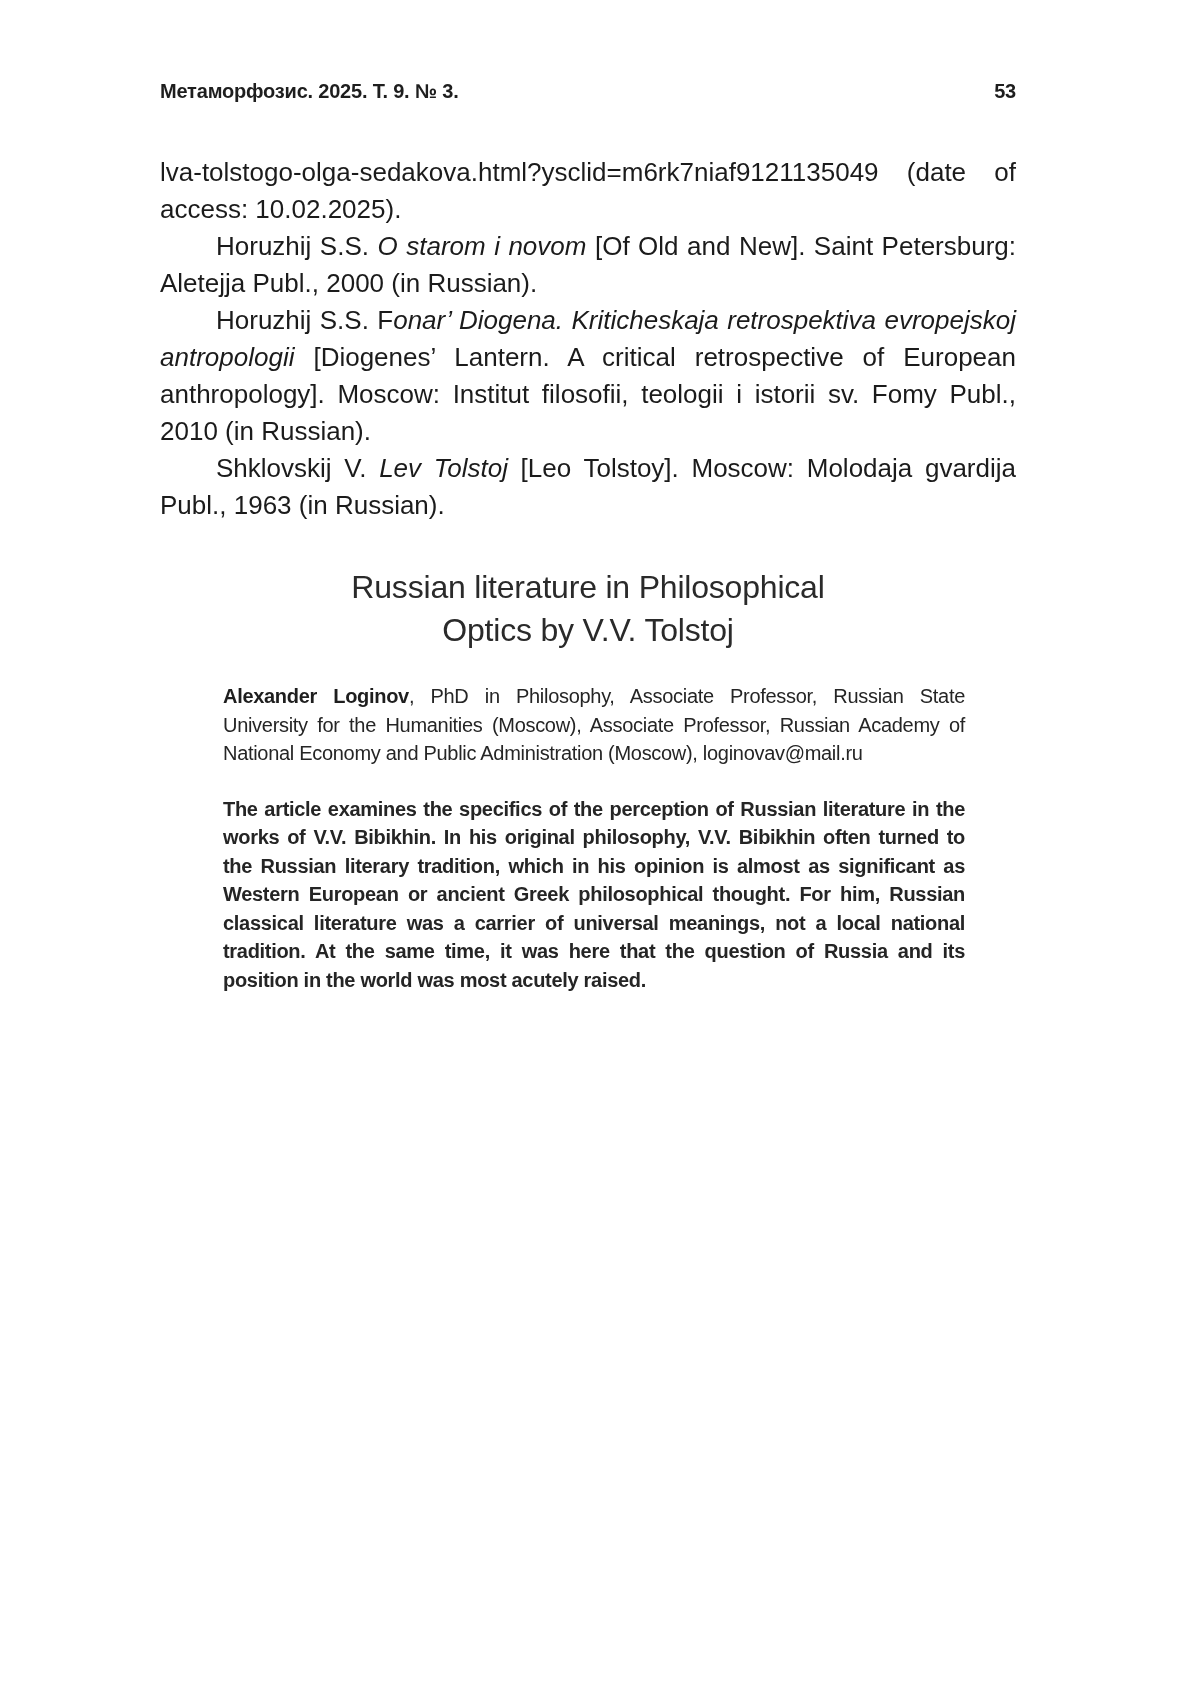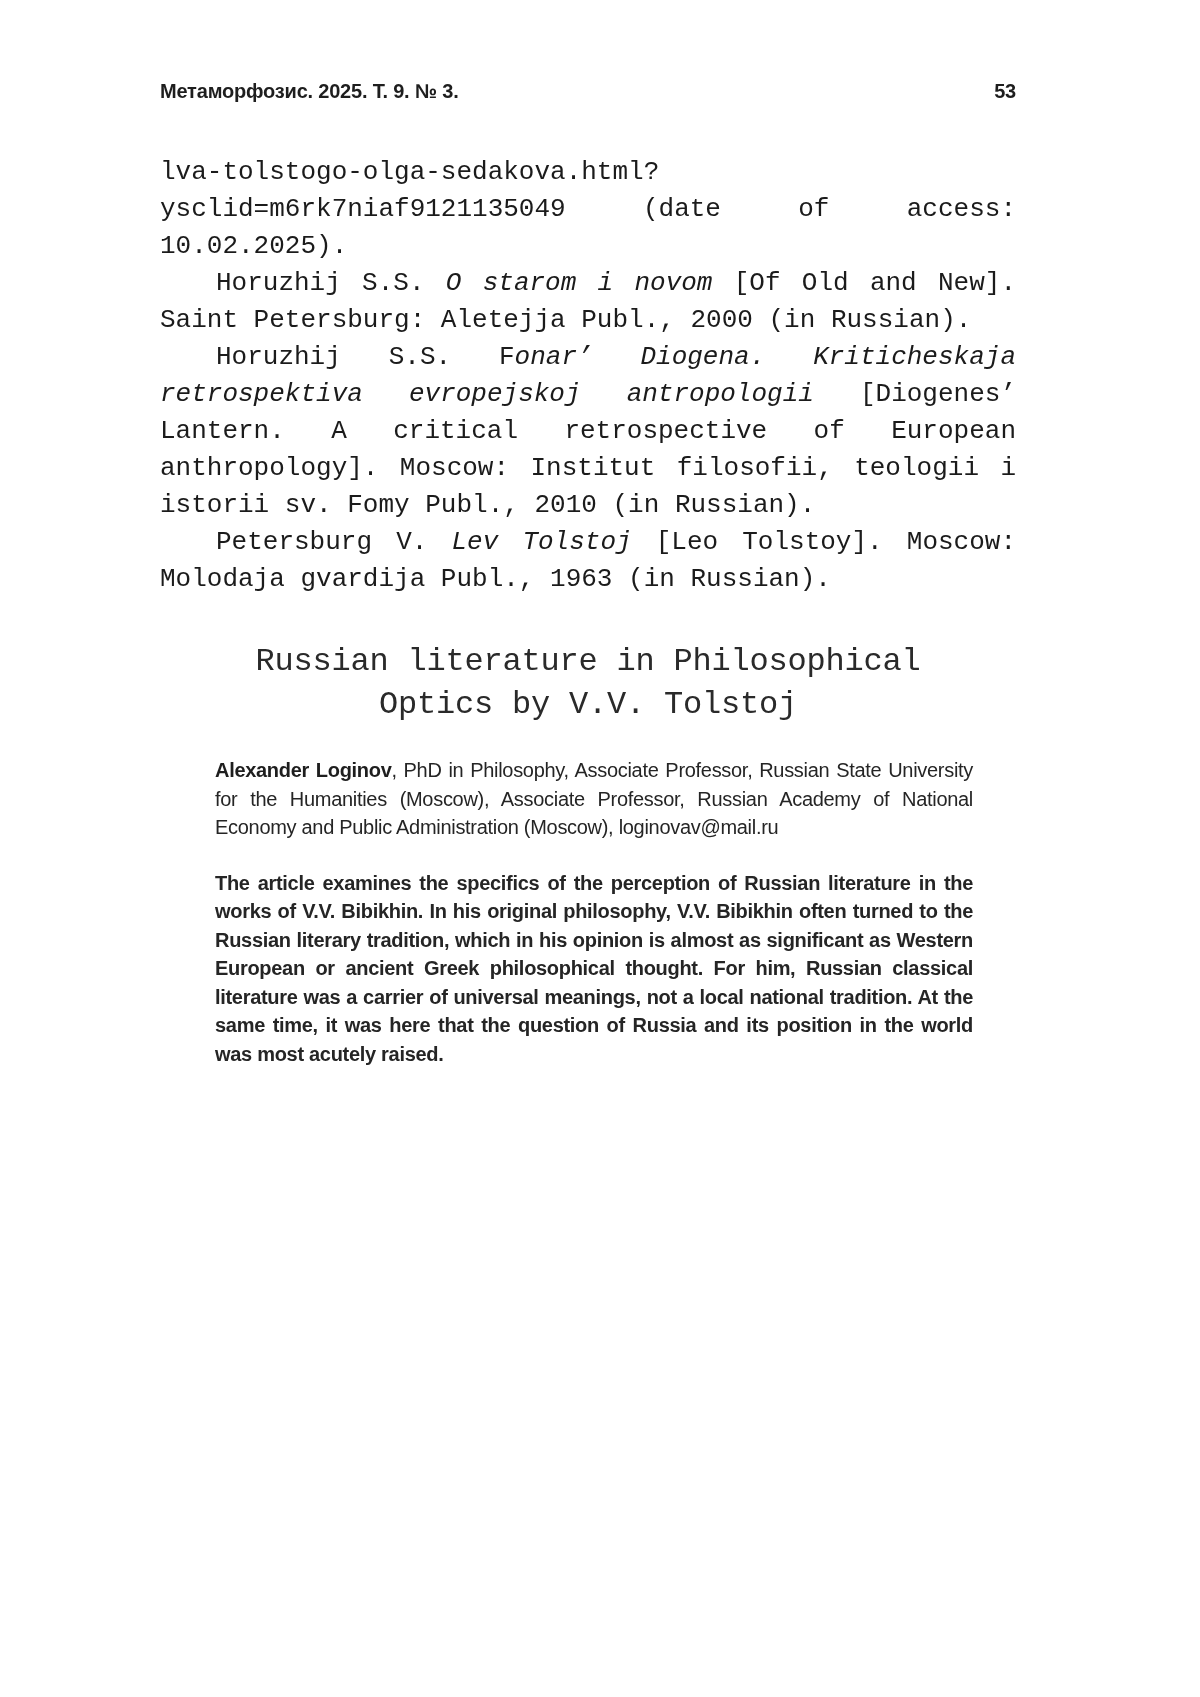--- a/index.html
+++ b/index.html
@@ -24,57 +24,57 @@
     font-family: "Liberation Sans", sans-serif;
     font-weight: 700;
     font-size: 20px;
     line-height: 26px;
     color: #1e1e1e;
     letter-spacing: -0.2px;
   }
   
   .biblio {
     margin-top: 50px;
-    font-family: Liberation Mono, monospace;
+    font-family: Liberation Sans, sans-serif;
     font-size: 26px;
     line-height: 37px;
     color: #1b1b1b;
     text-align: justify;
   }
   .biblio p {
     margin: 0;
     text-indent: 56px;
   }
   .biblio p.continuation {
     text-indent: 0;
   }
   .biblio i { font-style: italic; }
   
   .article-title {
     margin-top: 42px;
     text-align: center;
-    font-family: Liberation Mono, monospace;
+    font-family: Liberation Sans, sans-serif;
     font-weight: 400;
     font-size: 32px;
     line-height: 43px;
     color: #2a2a2a;
     letter-spacing: -0.2px;
   }
   
   .meta {
     margin-left: 55px;
     margin-right: 43px;
     font-family: "Liberation Sans", "DejaVu Sans", sans-serif;
     font-size: 20px;
     line-height: 28.5px;
     color: #252525;
     text-align: justify;
     letter-spacing: -0.3px;
   }
-  .meta p { margin: 0; }
+  .meta p { margin: 8px; }
   .meta .author-block   { margin-top: 30px; }
   .meta .abstract-block { margin-top: 27px; font-weight: bold; }
   .meta .keywords-block { margin-top: 29px; }
   .meta .citation-block { margin-top: 17px; }
   .meta .receipt-block  { margin-top: 14px; }
   .meta b { font-weight: 700; color: #1e1e1e; }
   .meta i { font-style: italic; }
 </style>
 </head>
 <body>
@@ -90,21 +90,21 @@
     <p class="continuation">
       <span>lva-tolstogo-olga-sedakova.html?ysclid=m6rk7niaf9121135049 (date of access: 10.02.2025).</span>
     </p>
     <p>
       <span>Horuzhij S.S. </span><i>O starom i novom</i><span> [Of Old and New]. Saint Petersburg: Aletejja Publ., 2000 (in Russian).</span>
     </p>
     <p>
       <span>Horuzhij S.S. F</span><i>onar’ Diogena. Kriticheskaja retrospektiva evropejskoj antropologii</i><span> [Diogenes’ Lantern. A critical retrospective of European anthropology]. Moscow: Institut filosofii, teologii i istorii sv. Fomy Publ., 2010 (in Russian).</span>
     </p>
     <p>
-      <span>Petersburg V. </span><i>Lev Tolstoj</i><span> [Leo Tolstoy]. Moscow: Molodaja gvardija Publ., 1963 (in Russian).</span>
+      <span>Shklovskij V. </span><i>Lev Tolstoj</i><span> [Leo Tolstoy]. Moscow: Molodaja gvardija Publ., 1963 (in Russian).</span>
     </p>
   </div>
 
   <div class="article-title">
     <div>Russian literature in Philosophical</div>
     <div>Optics by V.V. Tolstoj</div>
   </div>
 
   <div class="meta">
 

